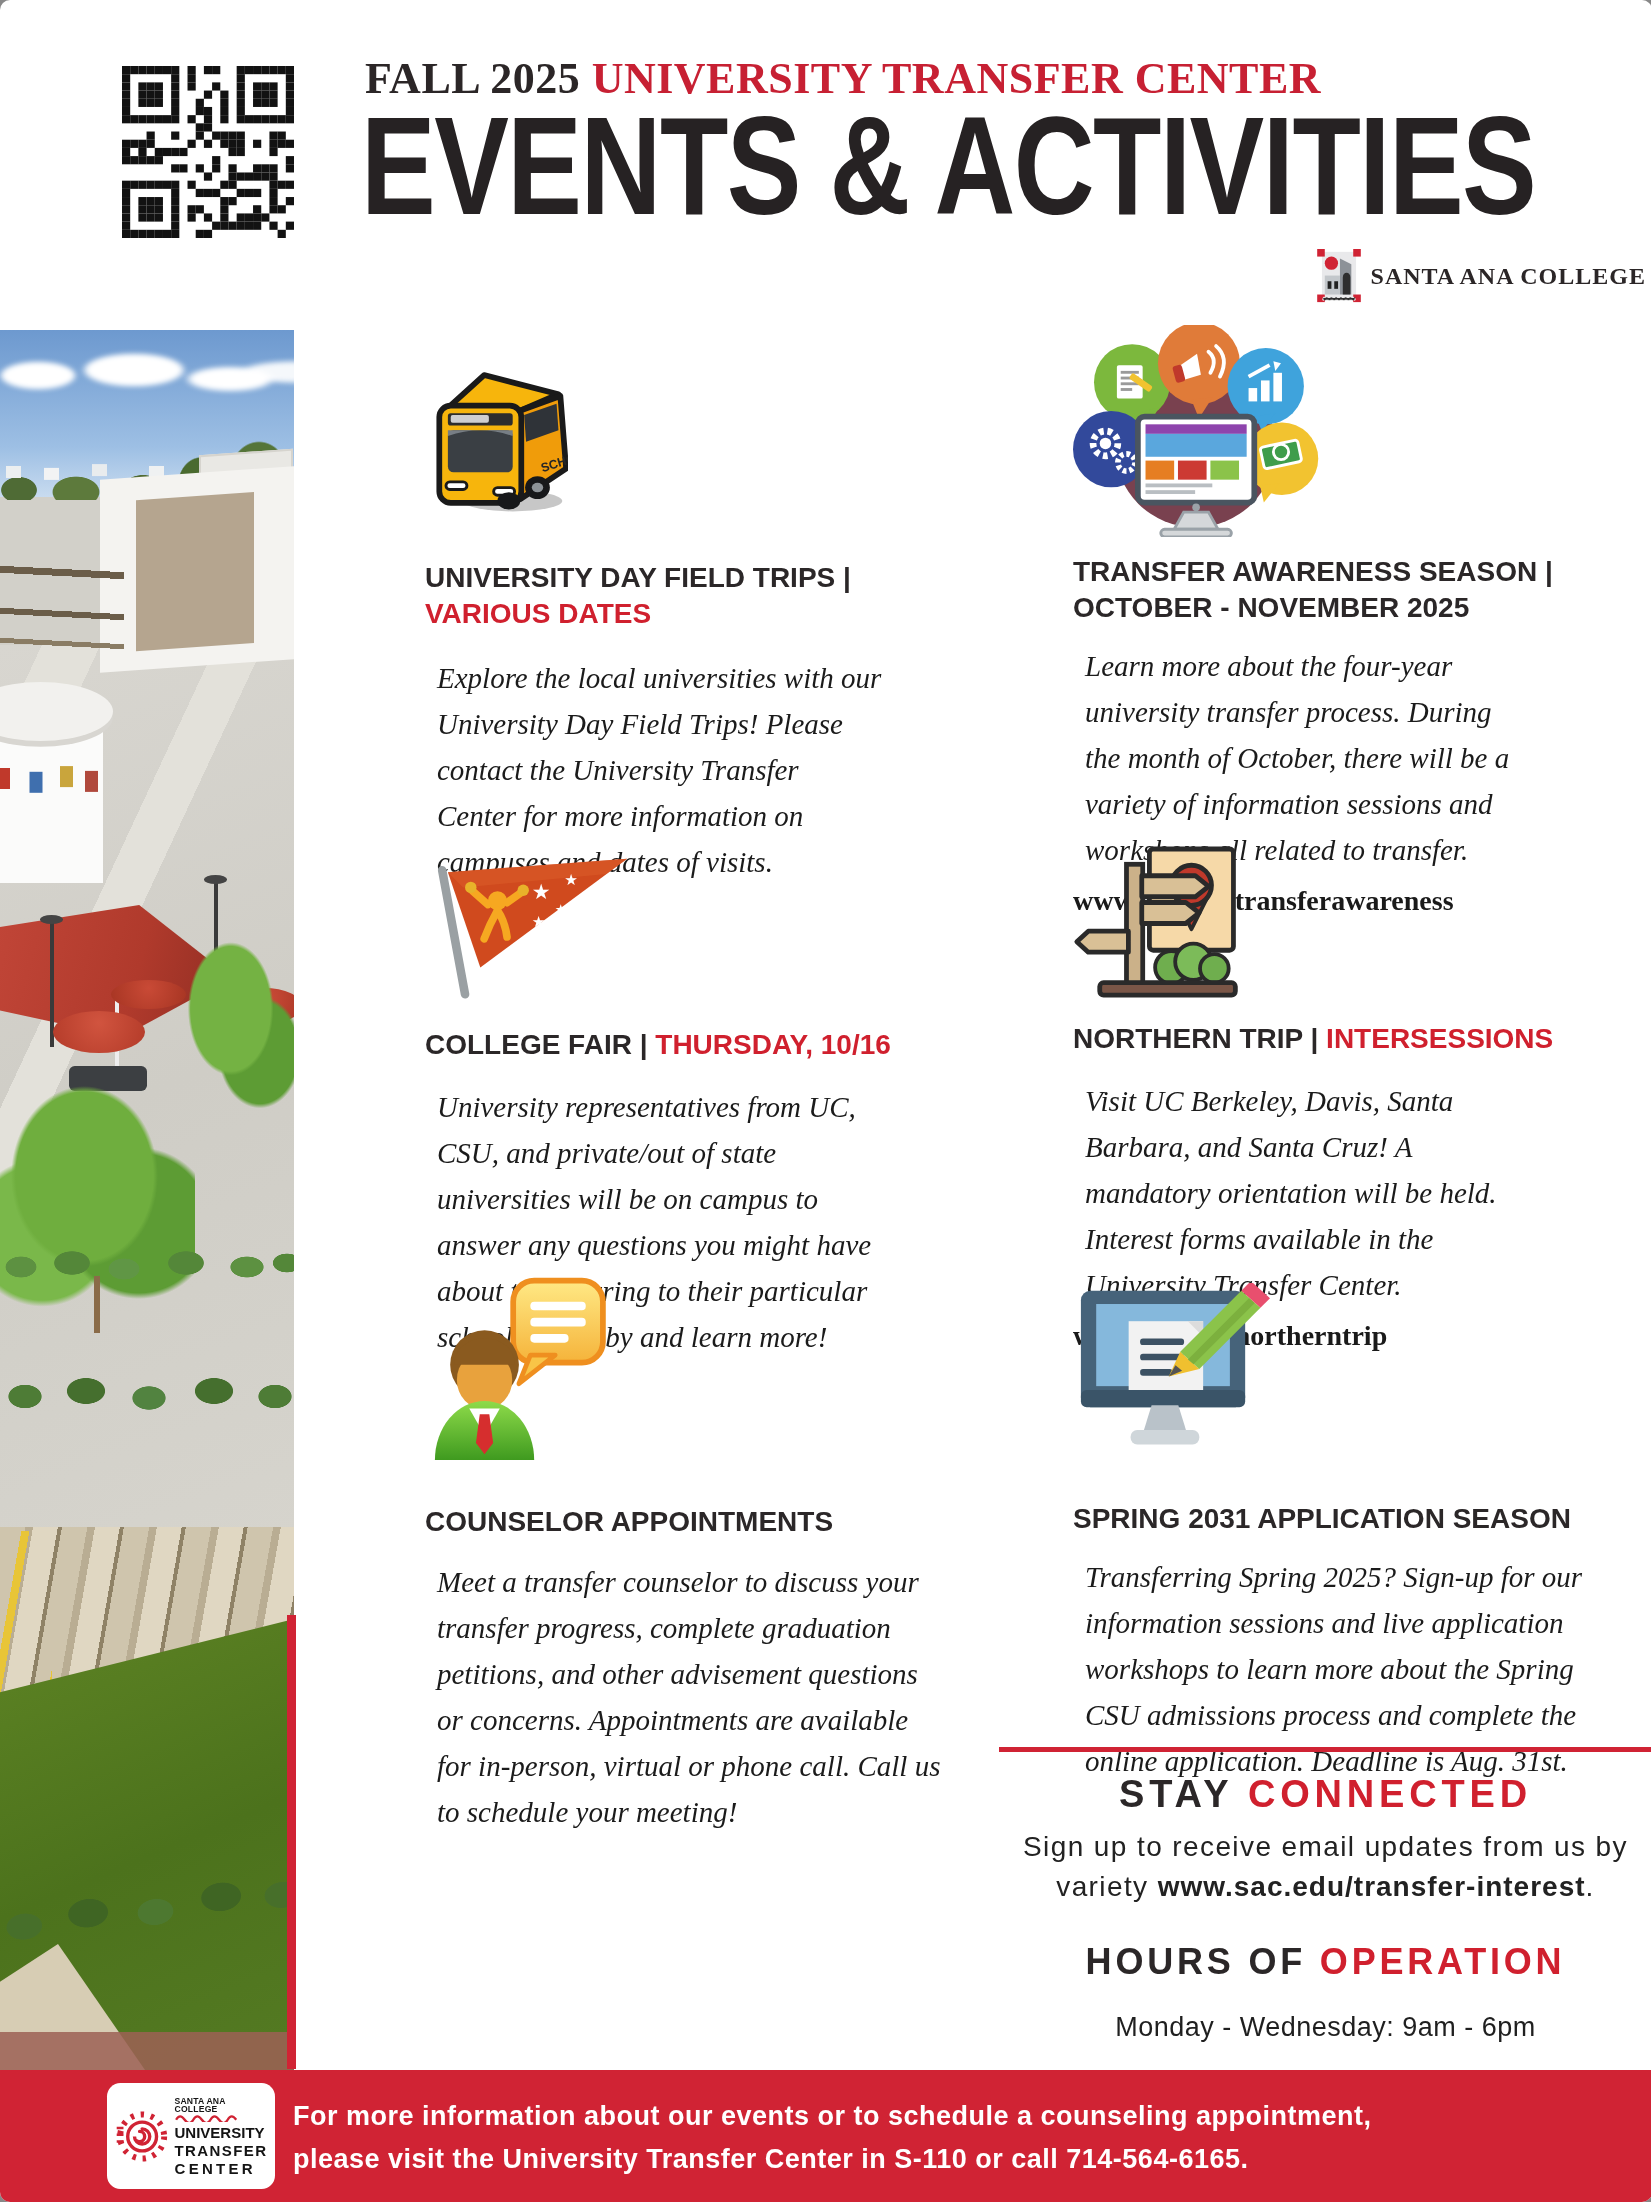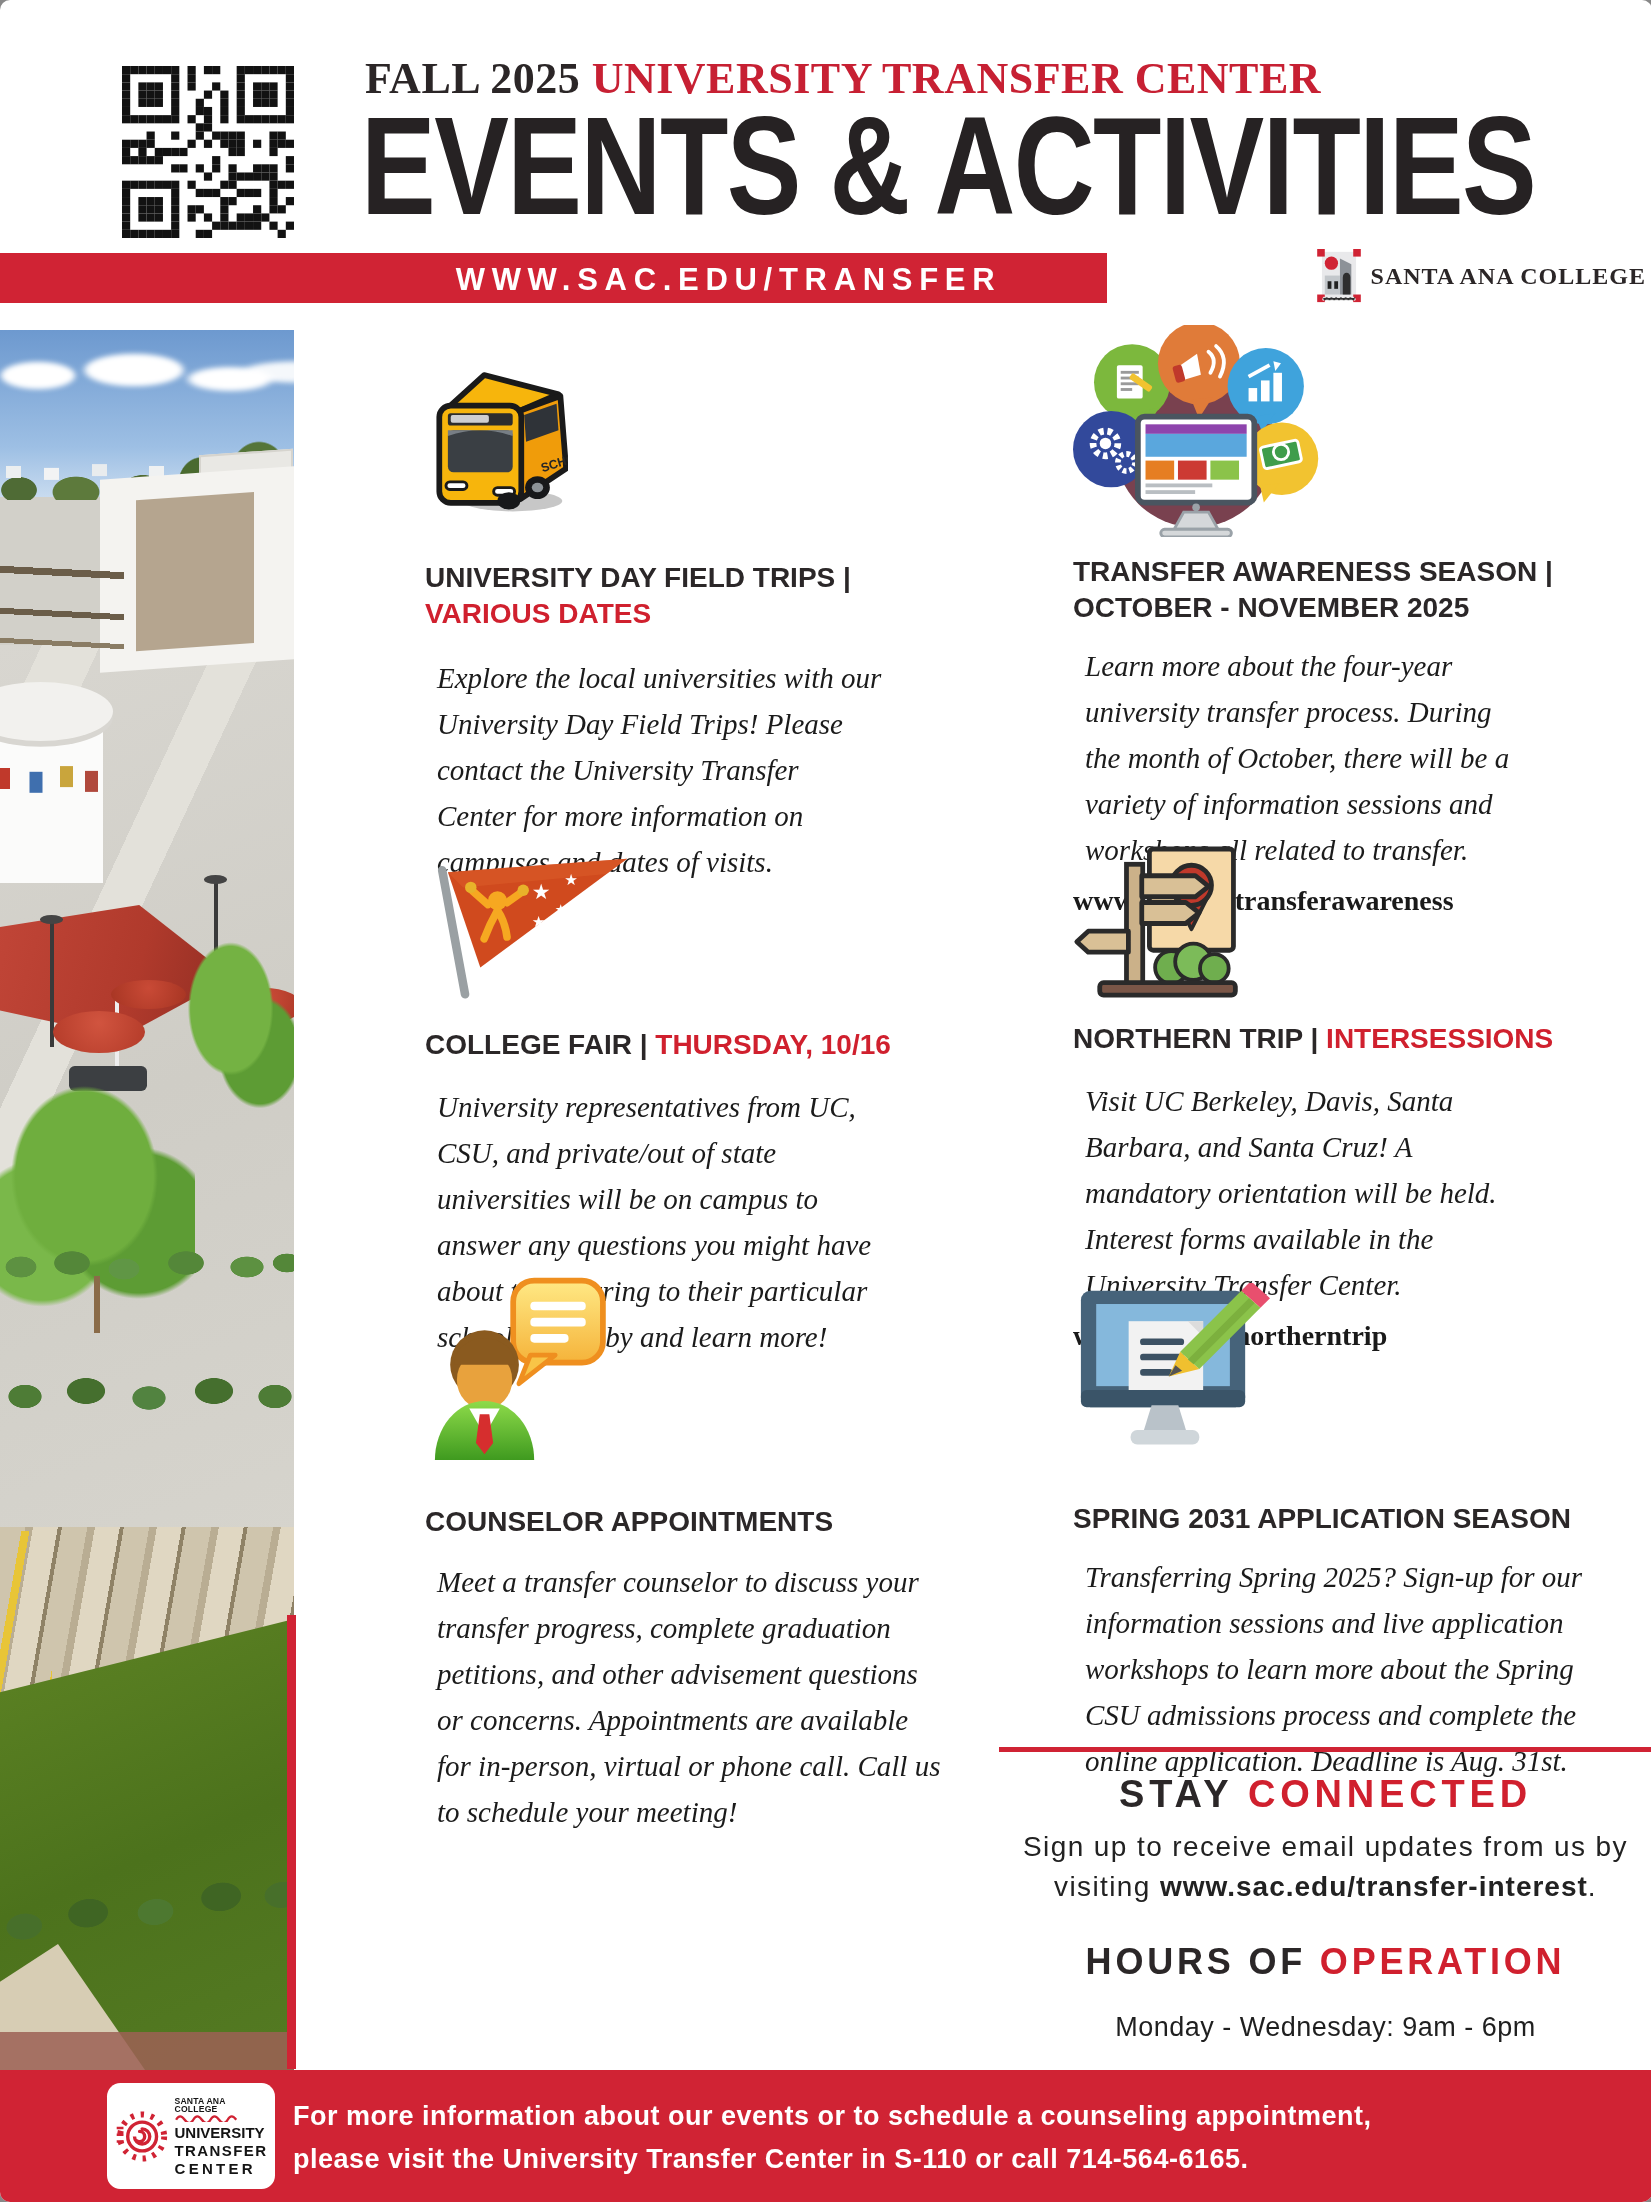--- a/index.html
+++ b/index.html
@@ -347,23 +347,20 @@
       <rect x="51.43" y="171.43" width="8.57" height="8.57"></rect>
       <rect x="77.14" y="171.43" width="8.57" height="8.57"></rect>
       <rect x="85.71" y="171.43" width="8.57" height="8.57"></rect>
       <rect x="162.86" y="171.43" width="8.57" height="8.57"></rect>
     </svg>
 
   <div class="title-serif"><span>FALL 2025 </span><span class="red">UNIVERSITY TRANSFER CENTER</span></div>
 
   <div class="title-main">EVENTS &amp; ACTIVITIES</div>
 
-  <div class="banner">
-    <div class="banner-text">WWW.SAC.EDU/TRANSFER</div>
-  </div>
 
   <div class="sac-logo">
     <svg width="44" height="55" viewBox="0 0 46 58">
       <rect x="5" y="3" width="36" height="50" fill="#e9e9eb"></rect>
       <rect x="0" y="0" width="8" height="8" fill="#d02334"></rect>
         <rect x="38" y="0" width="8" height="8" fill="#d02334"></rect>
       <rect x="0" y="48" width="8" height="8" fill="#d02334"></rect>
         <rect x="38" y="48" width="8" height="8" fill="#d02334"></rect>
       <circle cx="15" cy="15" r="7" fill="#d02334"></circle>
       <path d="M24 10 l12 6 v32 h-12 z" fill="#8d9298"></path>
@@ -599,21 +596,21 @@
 information sessions and live application
 workshops to learn more about the Spring
 CSU admissions process and complete the
 online application. Deadline is Aug. 31st.</p>
   </div>
 
   <div class="connect">
     <div class="rule"></div>
     <div class="stay"><span>STAY </span><span class="red">CONNECTED</span></div>
     <p class="signup"><span>Sign up to receive email updates from us by
-visiting </span><b>www.sac.edu/transfer-interest</b><span>.</span></p>
+variety </span><b>www.sac.edu/transfer-interest</b><span>.</span></p>
     <div class="hoursh"><span>HOURS OF </span><span class="red">OPERATION</span></div>
     <div class="hline">Monday - Wednesday: 9am - 6pm</div>
     <div class="hline">Thursday: 9am - 5pm</div>
     <div class="hline wide">Friday: 8am -12pm</div>
   </div>
 
   <div class="footer">
     <div class="utc-box">
       <svg width="59" height="63" viewBox="0 0 64 64">
         <circle cx="32" cy="32" r="26" fill="none" stroke="#d02334" stroke-width="7" stroke-dasharray="4 8"></circle>

